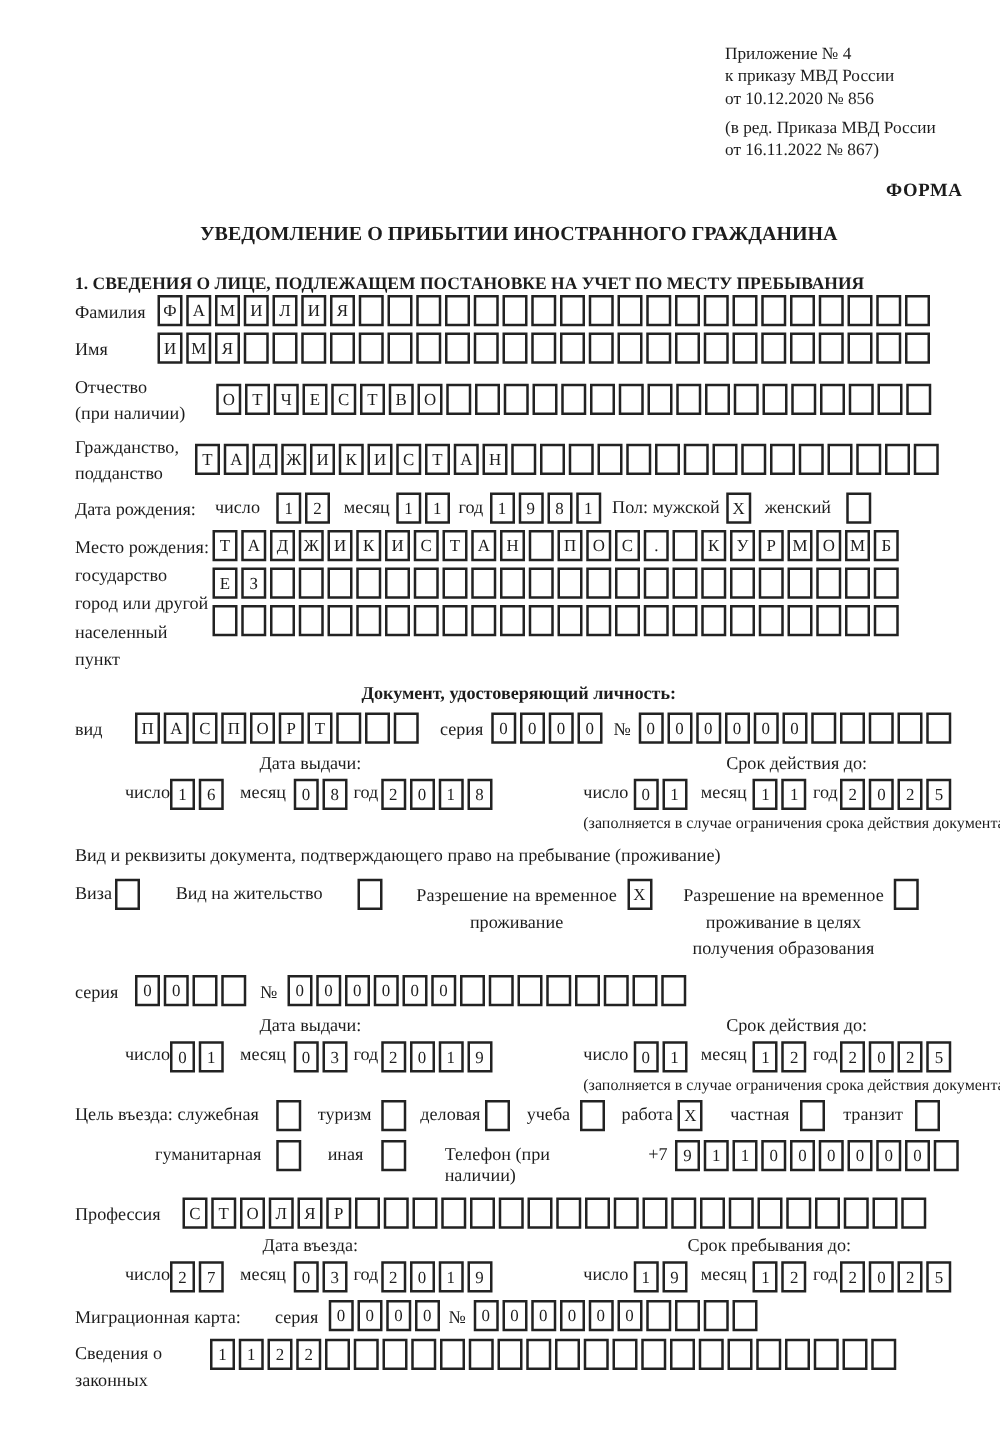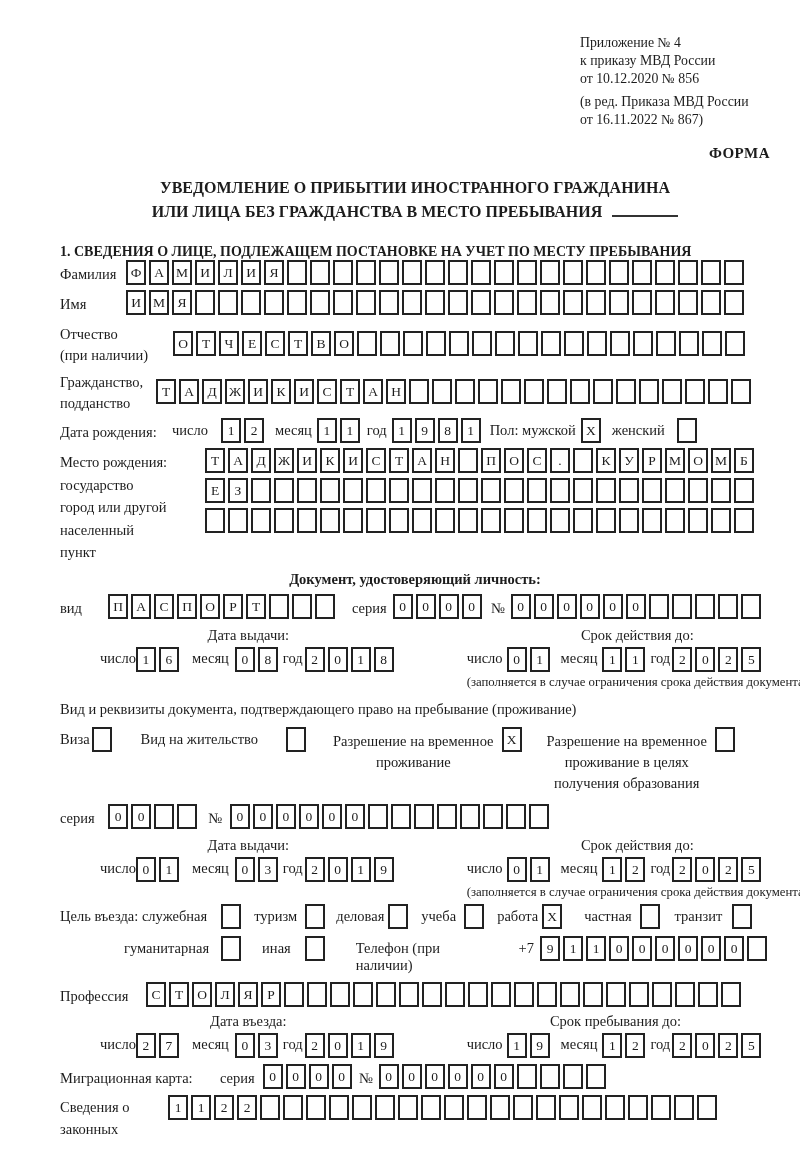--- a/index.html
+++ b/index.html
@@ -35,21 +35,21 @@
   .dglabel { text-align:center; margin-bottom:3px; }
   .dcells { display:flex; align-items:flex-start; }
   .dcells .inline-label { padding-top:3px; }
   .dnote { font-size:12.8px; margin-top:3px; white-space:nowrap; }
 
   .para { line-height:1.55; margin-top:8px; }
   .cbrow { display:flex; align-items:flex-start; margin-top:6px; }
   .cb-item { display:flex; align-items:flex-start; }
   .cb-multiline { text-align:center; line-height:1.45; }
 
-  .mr-block { display:flex; align-items:flex-start; margin-top:4px;gap:35px; }
+  .mr-block { display:flex; align-items:flex-start; margin-top:4px; }
   .mr-labels { width:110px; line-height:1.55; padding-top:3px; flex:0 0 auto; }
   .mr-cells .cells { margin-bottom:5px; }
 
   .rep-block { display:flex; align-items:flex-start; margin-top:6px; }
   .rep-labels { width:108px; line-height:1.5; padding-top:2px; flex:0 0 auto; }
   .rep-cells .cells { margin-bottom:6px; }
 
   .doc-heading { text-align:center; font-weight:bold; font-size:14.5px; margin-top:8px; margin-bottom:6px; }
 </style>
 </head>
@@ -64,21 +64,20 @@
       <div>(в ред. Приказа МВД России</div>
       <div>от 16.11.2022 № 867)</div>
     </div>
   </div>
 </div>
 
 <div class="forma">ФОРМА</div>
 
 <div class="title">
   <div>УВЕДОМЛЕНИЕ О ПРИБЫТИИ ИНОСТРАННОГО ГРАЖДАНИНА</div>
-  <div><span>ИЛИ ЛИЦА БЕЗ ГРАЖДАНСТВА В МЕСТО ПРЕБЫВАНИЯ</span><span class="blank-line"></span></div>
 </div>
 
 <div class="section-heading">1. СВЕДЕНИЯ О ЛИЦЕ, ПОДЛЕЖАЩЕМ ПОСТАНОВКЕ НА УЧЕТ ПО МЕСТУ ПРЕБЫВАНИЯ</div>
 
 <div class="frow">
   <div class="flabel" style="width:66px">Фамилия</div>
   <div class="cells">
       <span class="cell">Ф</span>
       <span class="cell">А</span>
       <span class="cell">М</span>

